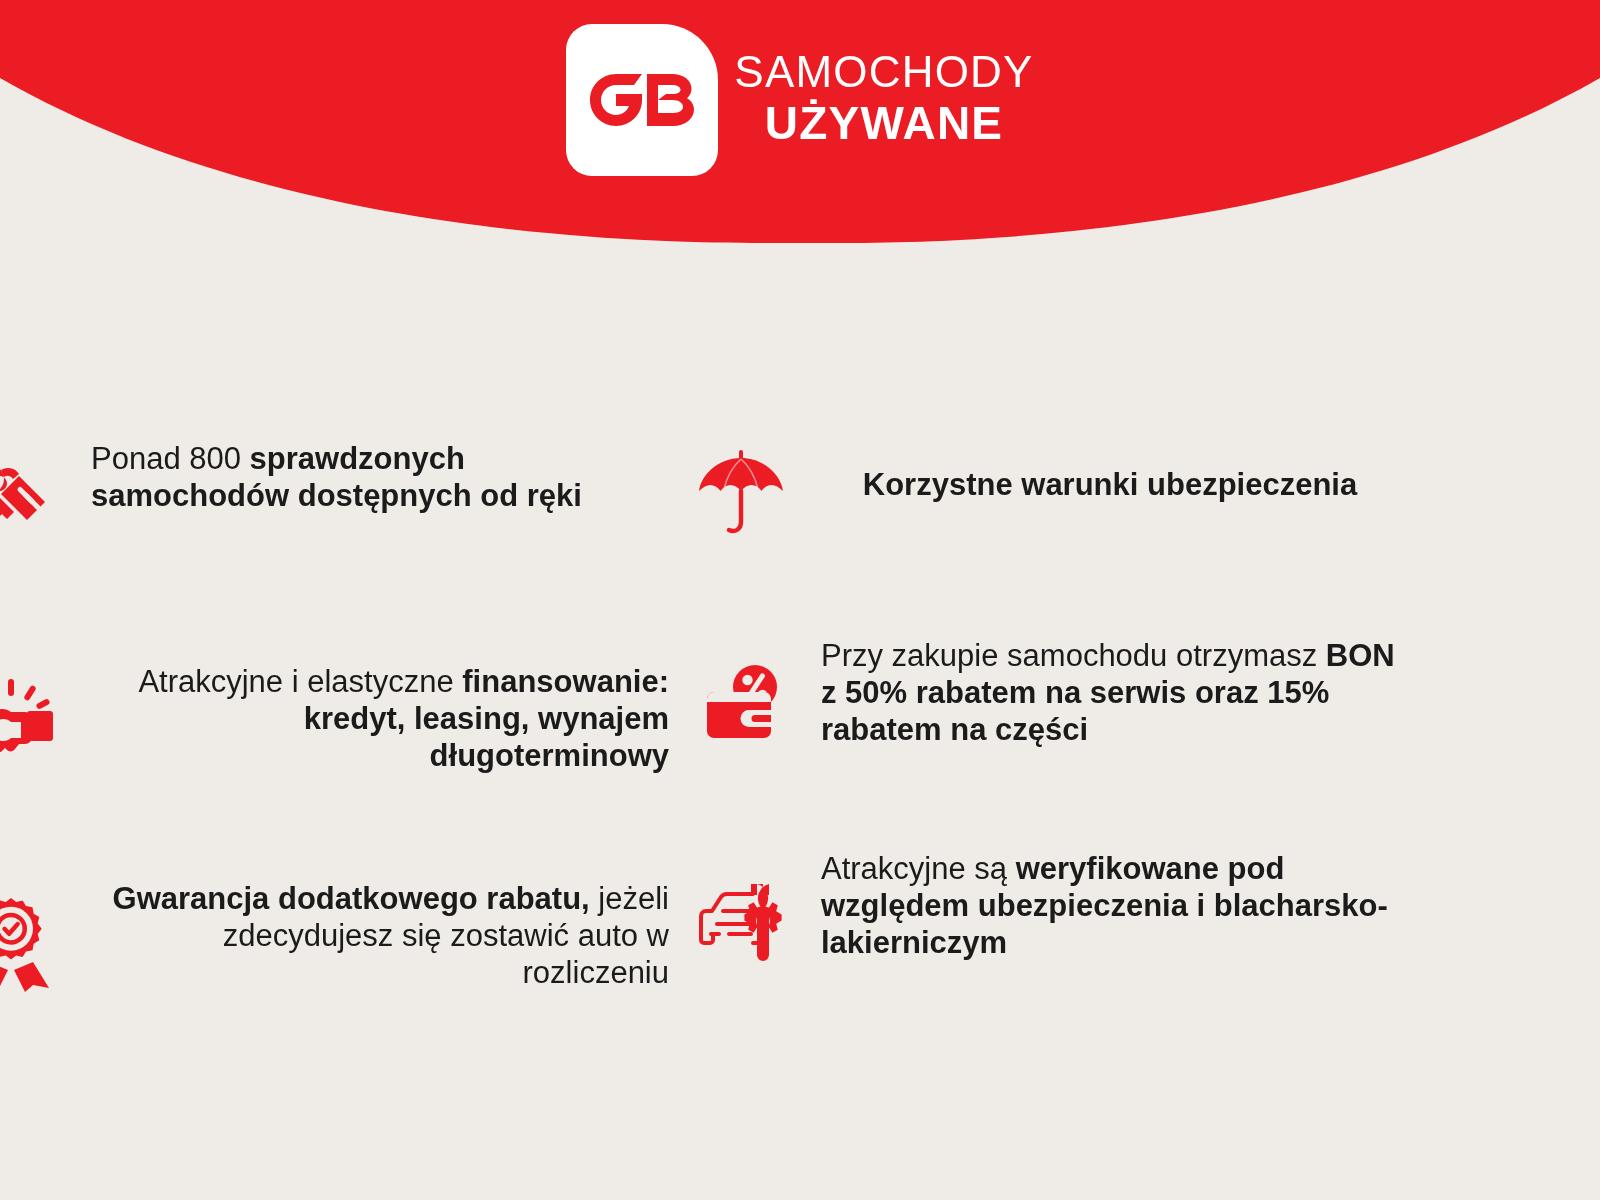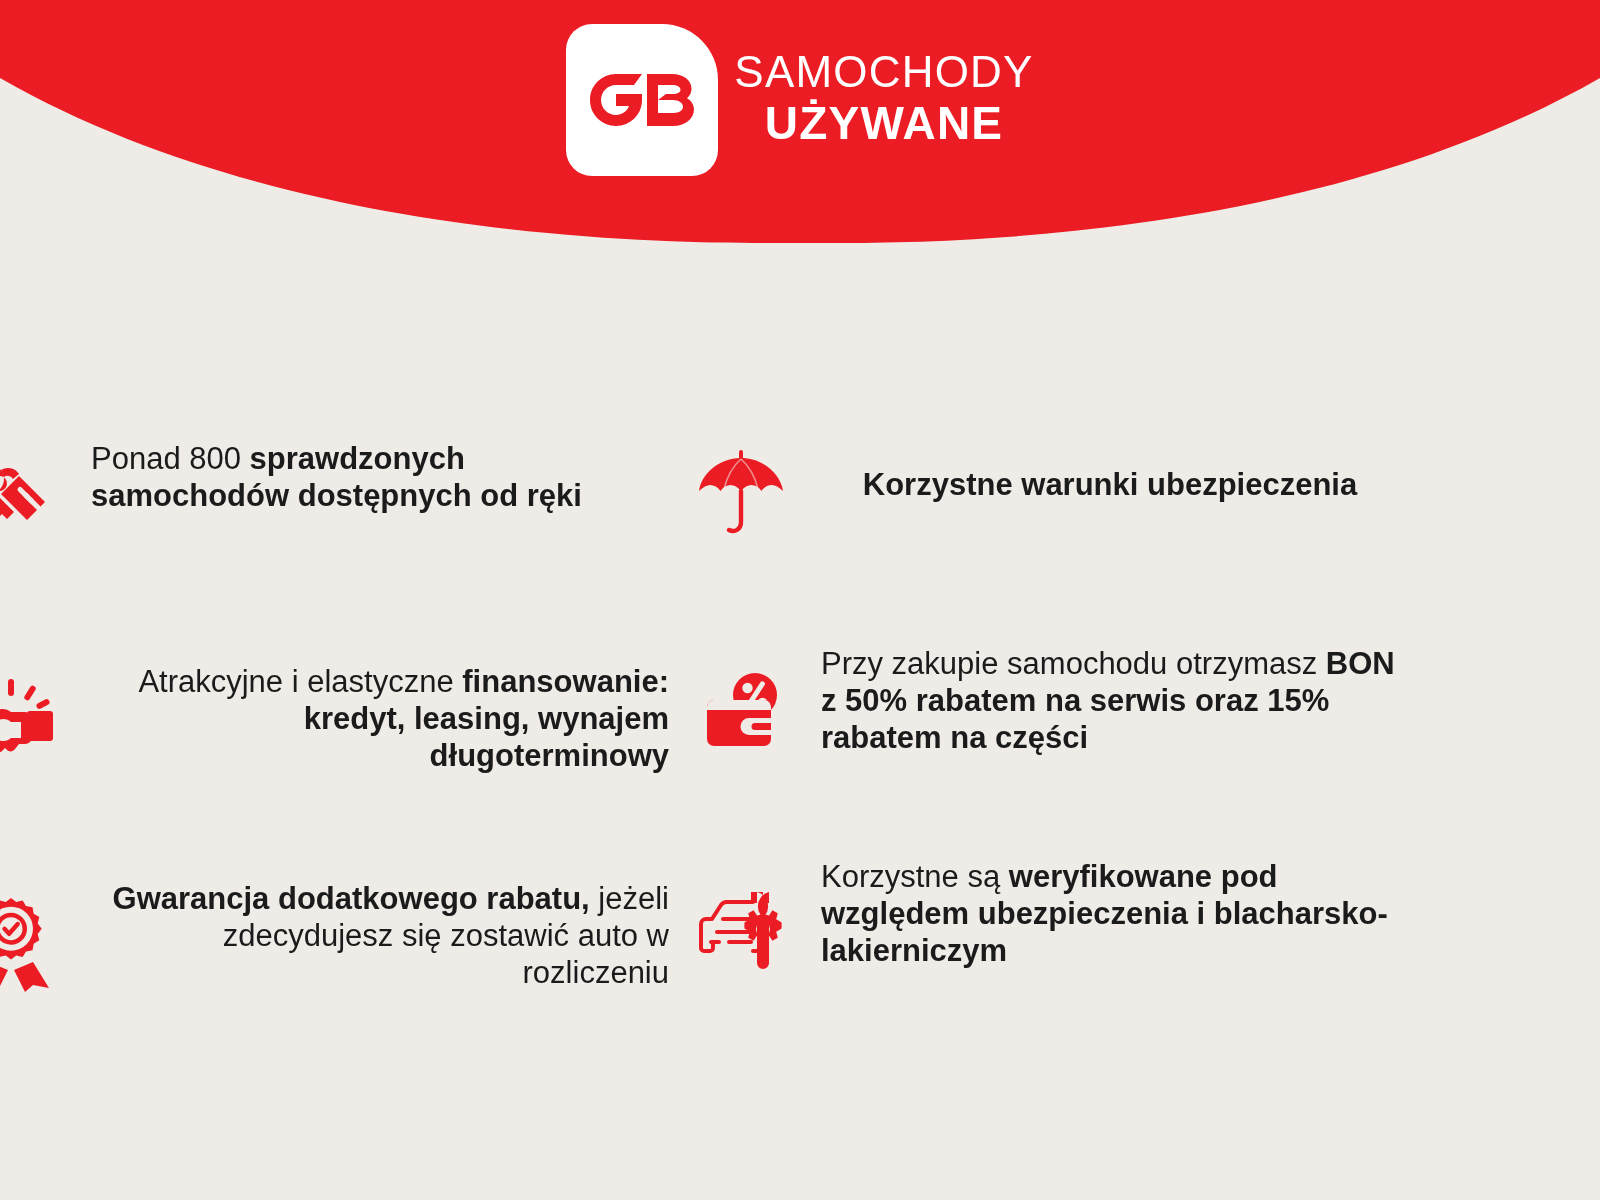--- a/index.html
+++ b/index.html
@@ -126,21 +126,21 @@
     padding-top: 2px;
     max-width: 600px;
   }
   .feature-text b { font-weight: 700; }
 
   
   .f1 { margin-top: 8px; }
   .f2 { margin-top: 28px; text-align: right; }
   .f3 { margin-top: 22px; text-align: right; }
   .g1 { margin-top: 10px; }
-  .g2 { margin-top: 8px; }
+  .g2 { }
   .g3 { margin-top: 18px; }
 
   .f1 .feature-icon { margin-top: 8px; }
   .f2 .feature-icon { margin-top: 6px; }
   .f3 .feature-icon { margin-top: 14px; }
   .g1 .feature-icon { margin-top: 0px; }
   .g2 .feature-icon { margin-top: 16px; }
   .g3 .feature-icon { margin-top: 14px; }
 
   .g1 .feature-text { padding-top: 26px; text-align: center; }
@@ -319,18 +319,18 @@
           <g fill="#ec1c24">
 
             <path d="M70,40 l6,1.4 3.4,-5.2 5.4,3.1 -1.6,6 5.4,3.1 0,6.2 -5.4,3.1 1.6,6 -5.4,3.1 -3.4,-5.2 -6,1.4 -6,-1.4 -3.4,5.2 -5.4,-3.1 1.6,-6 -5.4,-3.1 0,-6.2 5.4,-3.1 -1.6,-6 5.4,-3.1 3.4,5.2 Z"></path>
             <circle cx="70" cy="55" r="7" fill="#efece7"></circle>
 
             <path d="M58,18 l0,11 6,0 0,-11 a15,15 0 0 1 0,29 l0,42 a6,6 0 0 0 12,0 l0,-42 a15,15 0 0 1 0,-29 l0,11 -6,0 0,-11 Z"></path>
           </g>
         </svg>
       </span>
       <div class="feature-text">
-        <span>Korzystne są </span><b>weryfikowane pod względem ubezpieczenia i blacharsko-lakierniczym</b>
+        <span>Atrakcyjne są </span><b>weryfikowane pod względem ubezpieczenia i blacharsko-lakierniczym</b>
       </div>
     </div>
 
   </div>
 </div>
 
 </body></html>

